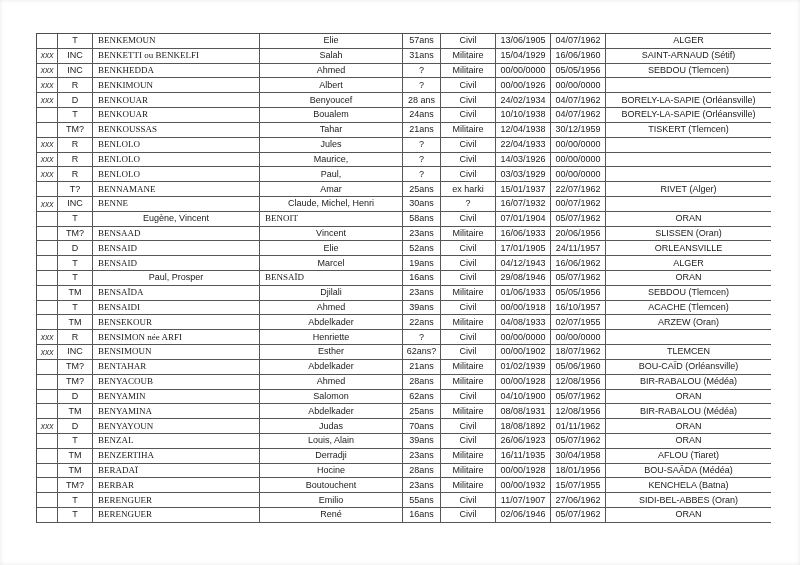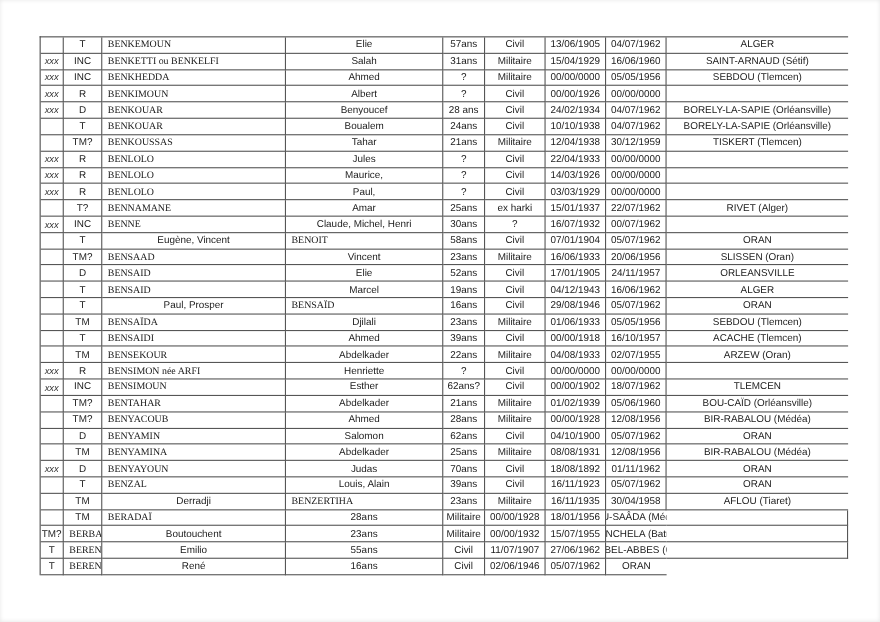--- a/index.html
+++ b/index.html
@@ -304,35 +304,36 @@
       <div class="cell c-status row-italic">Civil</div>
       <div class="cell c-born row-italic">18/08/1892</div>
       <div class="cell c-died row-italic">01/11/1962</div>
       <div class="cell c-place row-italic">ORAN</div>
       <div class="cell c-mark row-bold"></div>
       <div class="cell c-code row-bold">T</div>
       <div class="cell c-surname row-bold">BENZAL</div>
       <div class="cell c-given row-bold">Louis, Alain</div>
       <div class="cell c-age row-bold">39ans</div>
       <div class="cell c-status row-bold">Civil</div>
-      <div class="cell c-born row-bold">16/11/1923</div>
-      <div class="cell c-died row-bold">05/07/1962</div>
-      <div class="cell c-place row-bold">ORAN</div>
-      <div class="cell c-mark row-bold"></div>
-      <div class="cell c-code row-bold">TM</div>
+      <div class="cell c-born row-bold">26/06/1923</div>
+      <div class="cell c-died row-bold">05/07/1962</div>
+      <div class="cell c-place row-bold">ORAN</div>
+      <div class="cell c-mark row-bold"></div>
+      <div class="cell c-code row-bold">TM</div>
+      <div class="cell c-surname row-bold">BENZERTIHA</div>
       <div class="cell c-given row-bold">Derradji</div>
-      <div class="cell c-surname row-bold">BENZERTIHA</div>
       <div class="cell c-age row-bold">23ans</div>
       <div class="cell c-status row-bold">Militaire</div>
       <div class="cell c-born row-bold">16/11/1935</div>
       <div class="cell c-died row-bold">30/04/1958</div>
       <div class="cell c-place row-bold">AFLOU (Tiaret)</div>
       <div class="cell c-mark row-bold"></div>
       <div class="cell c-code row-bold">TM</div>
       <div class="cell c-surname row-bold">BERADAÏ</div>
+      <div class="cell c-given row-bold">Hocine</div>
       <div class="cell c-age row-bold">28ans</div>
       <div class="cell c-status row-bold">Militaire</div>
       <div class="cell c-born row-bold">00/00/1928</div>
       <div class="cell c-died row-bold">18/01/1956</div>
       <div class="cell c-place row-bold">BOU-SAÂDA (Médéa)</div>
       <div class="cell c-mark row-bold"></div>
       <div class="cell c-code row-bold">TM?</div>
       <div class="cell c-surname row-bold">BERBAR</div>
       <div class="cell c-given row-bold">Boutouchent</div>
       <div class="cell c-age row-bold">23ans</div>

